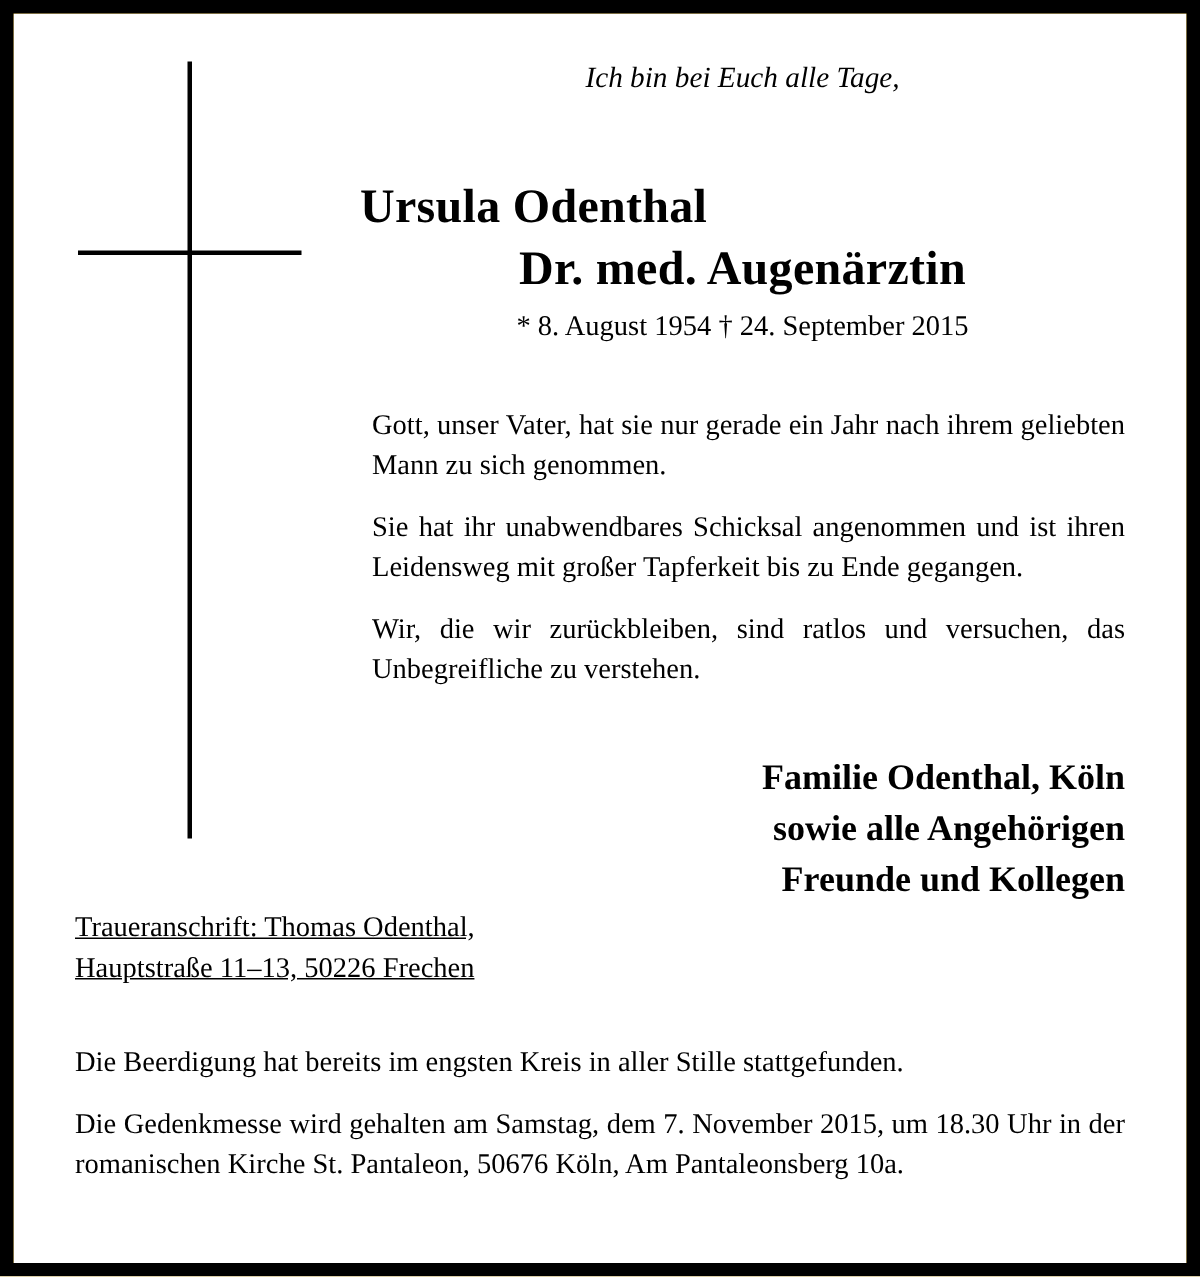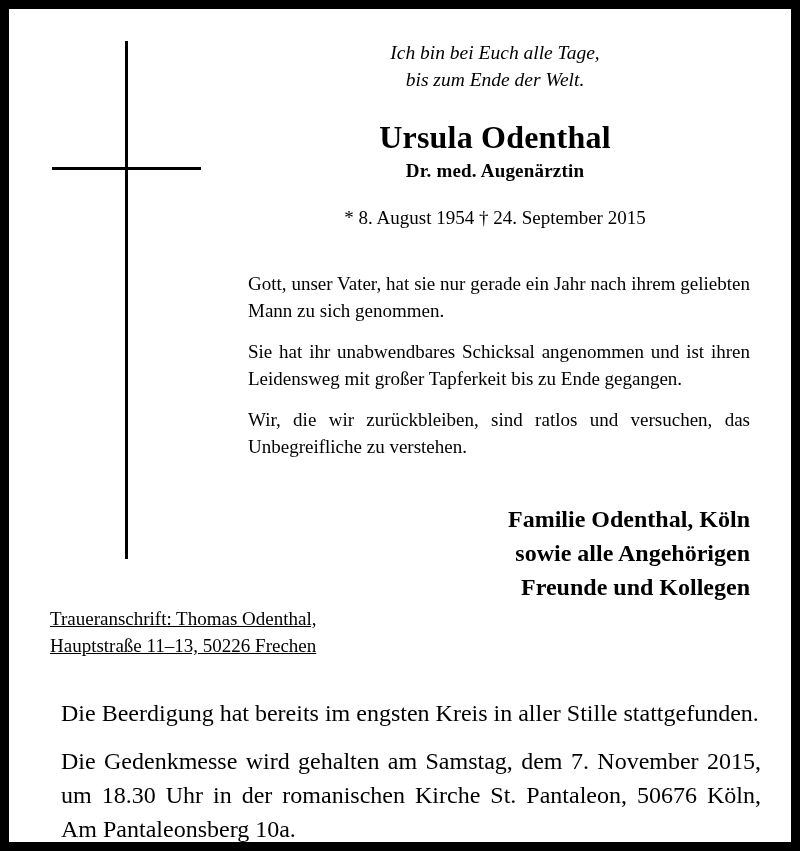--- a/index.html
+++ b/index.html
@@ -76,35 +76,34 @@
     font-size: 19.5px;
     line-height: 1.36;
   }
   .epigraph-line { display: block; }
 
   .deceased-name {
     position: absolute;
     left: 240px;
     top: 120px;
     width: 510px;
-    text-align: center;
     font-weight: bold;
     font-size: 32px;
     line-height: 1.08;
     letter-spacing: 0.2px;
   }
 
   .deceased-subtitle {
     position: absolute;
     left: 240px;
     top: 161px;
     width: 510px;
     text-align: center;
     font-weight: bold;
-    font-size: 19px;
+    font-size: 32px;
     line-height: 1.1;
     letter-spacing: 0.2px;
   }
 
   .life-dates {
     position: absolute;
     left: 240px;
     top: 207px;
     width: 510px;
     text-align: center;
@@ -155,23 +154,22 @@
     text-decoration: underline;
   }
   .address-line { display: block; }
 
   
   .announcements {
     position: absolute;
     left: 50px;
     top: 696px;
     width: 700px;
-    font-size: 24px;
-    line-height: 1.42;
-    margin-left: 11px;
+    font-size: 19px;
+    line-height: 1.42;
   }
   .announcements p {
     margin: 0 0 14px 0;
     text-align: justify;
     text-justify: inter-word;
   }
   .announcements p:last-child { margin-bottom: 0; }
   .announcements p.no-justify { text-align: left; }
 </style>
 </head>
@@ -183,21 +181,20 @@
 
   <div class="frame-border"></div>
 
   <div class="cross">
     <div class="cross-vertical"></div>
     <div class="cross-horizontal"></div>
   </div>
 
   <div class="epigraph">
     <span class="epigraph-line">Ich bin bei Euch alle Tage,</span>
-    <span class="epigraph-line">bis zum Ende der Welt.</span>
   </div>
 
   <div class="deceased-name">Ursula Odenthal</div>
 
   <div class="deceased-subtitle">Dr. med. Augenärztin</div>
 
   <div class="life-dates">
     <span class="date-birth">* 8. August 1954</span>
     <span class="date-death">† 24. September 2015</span>
   </div>

